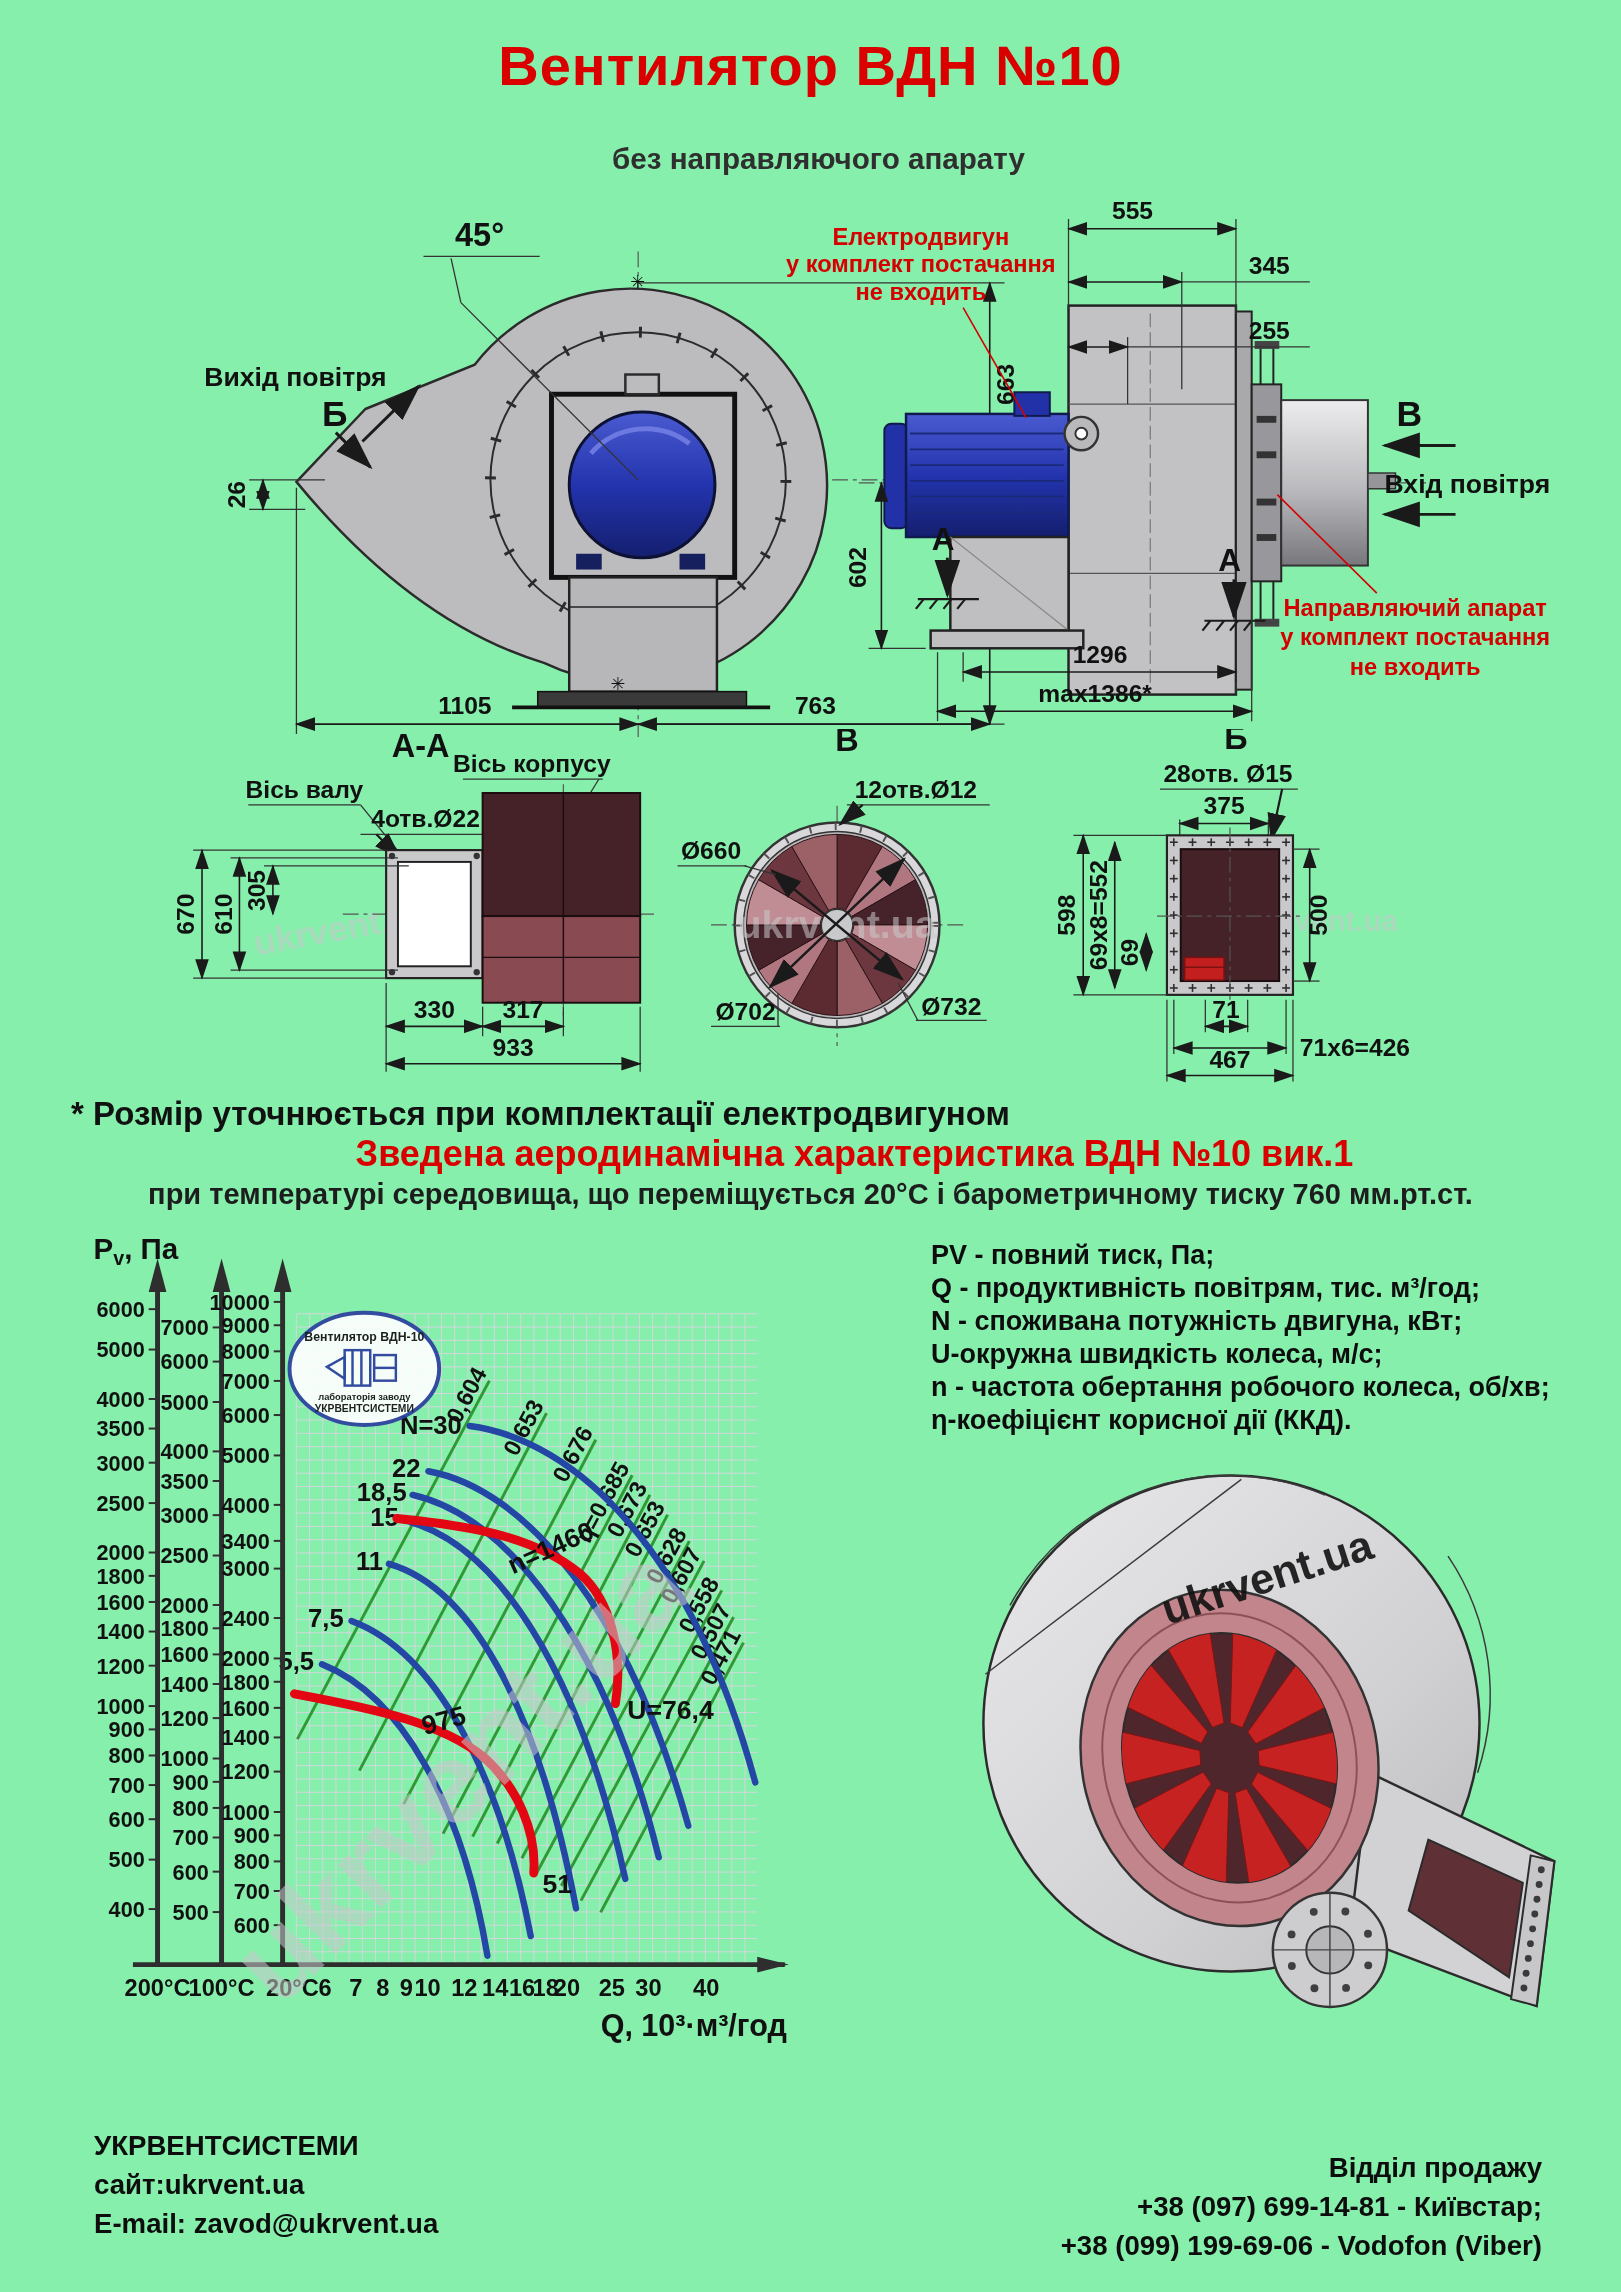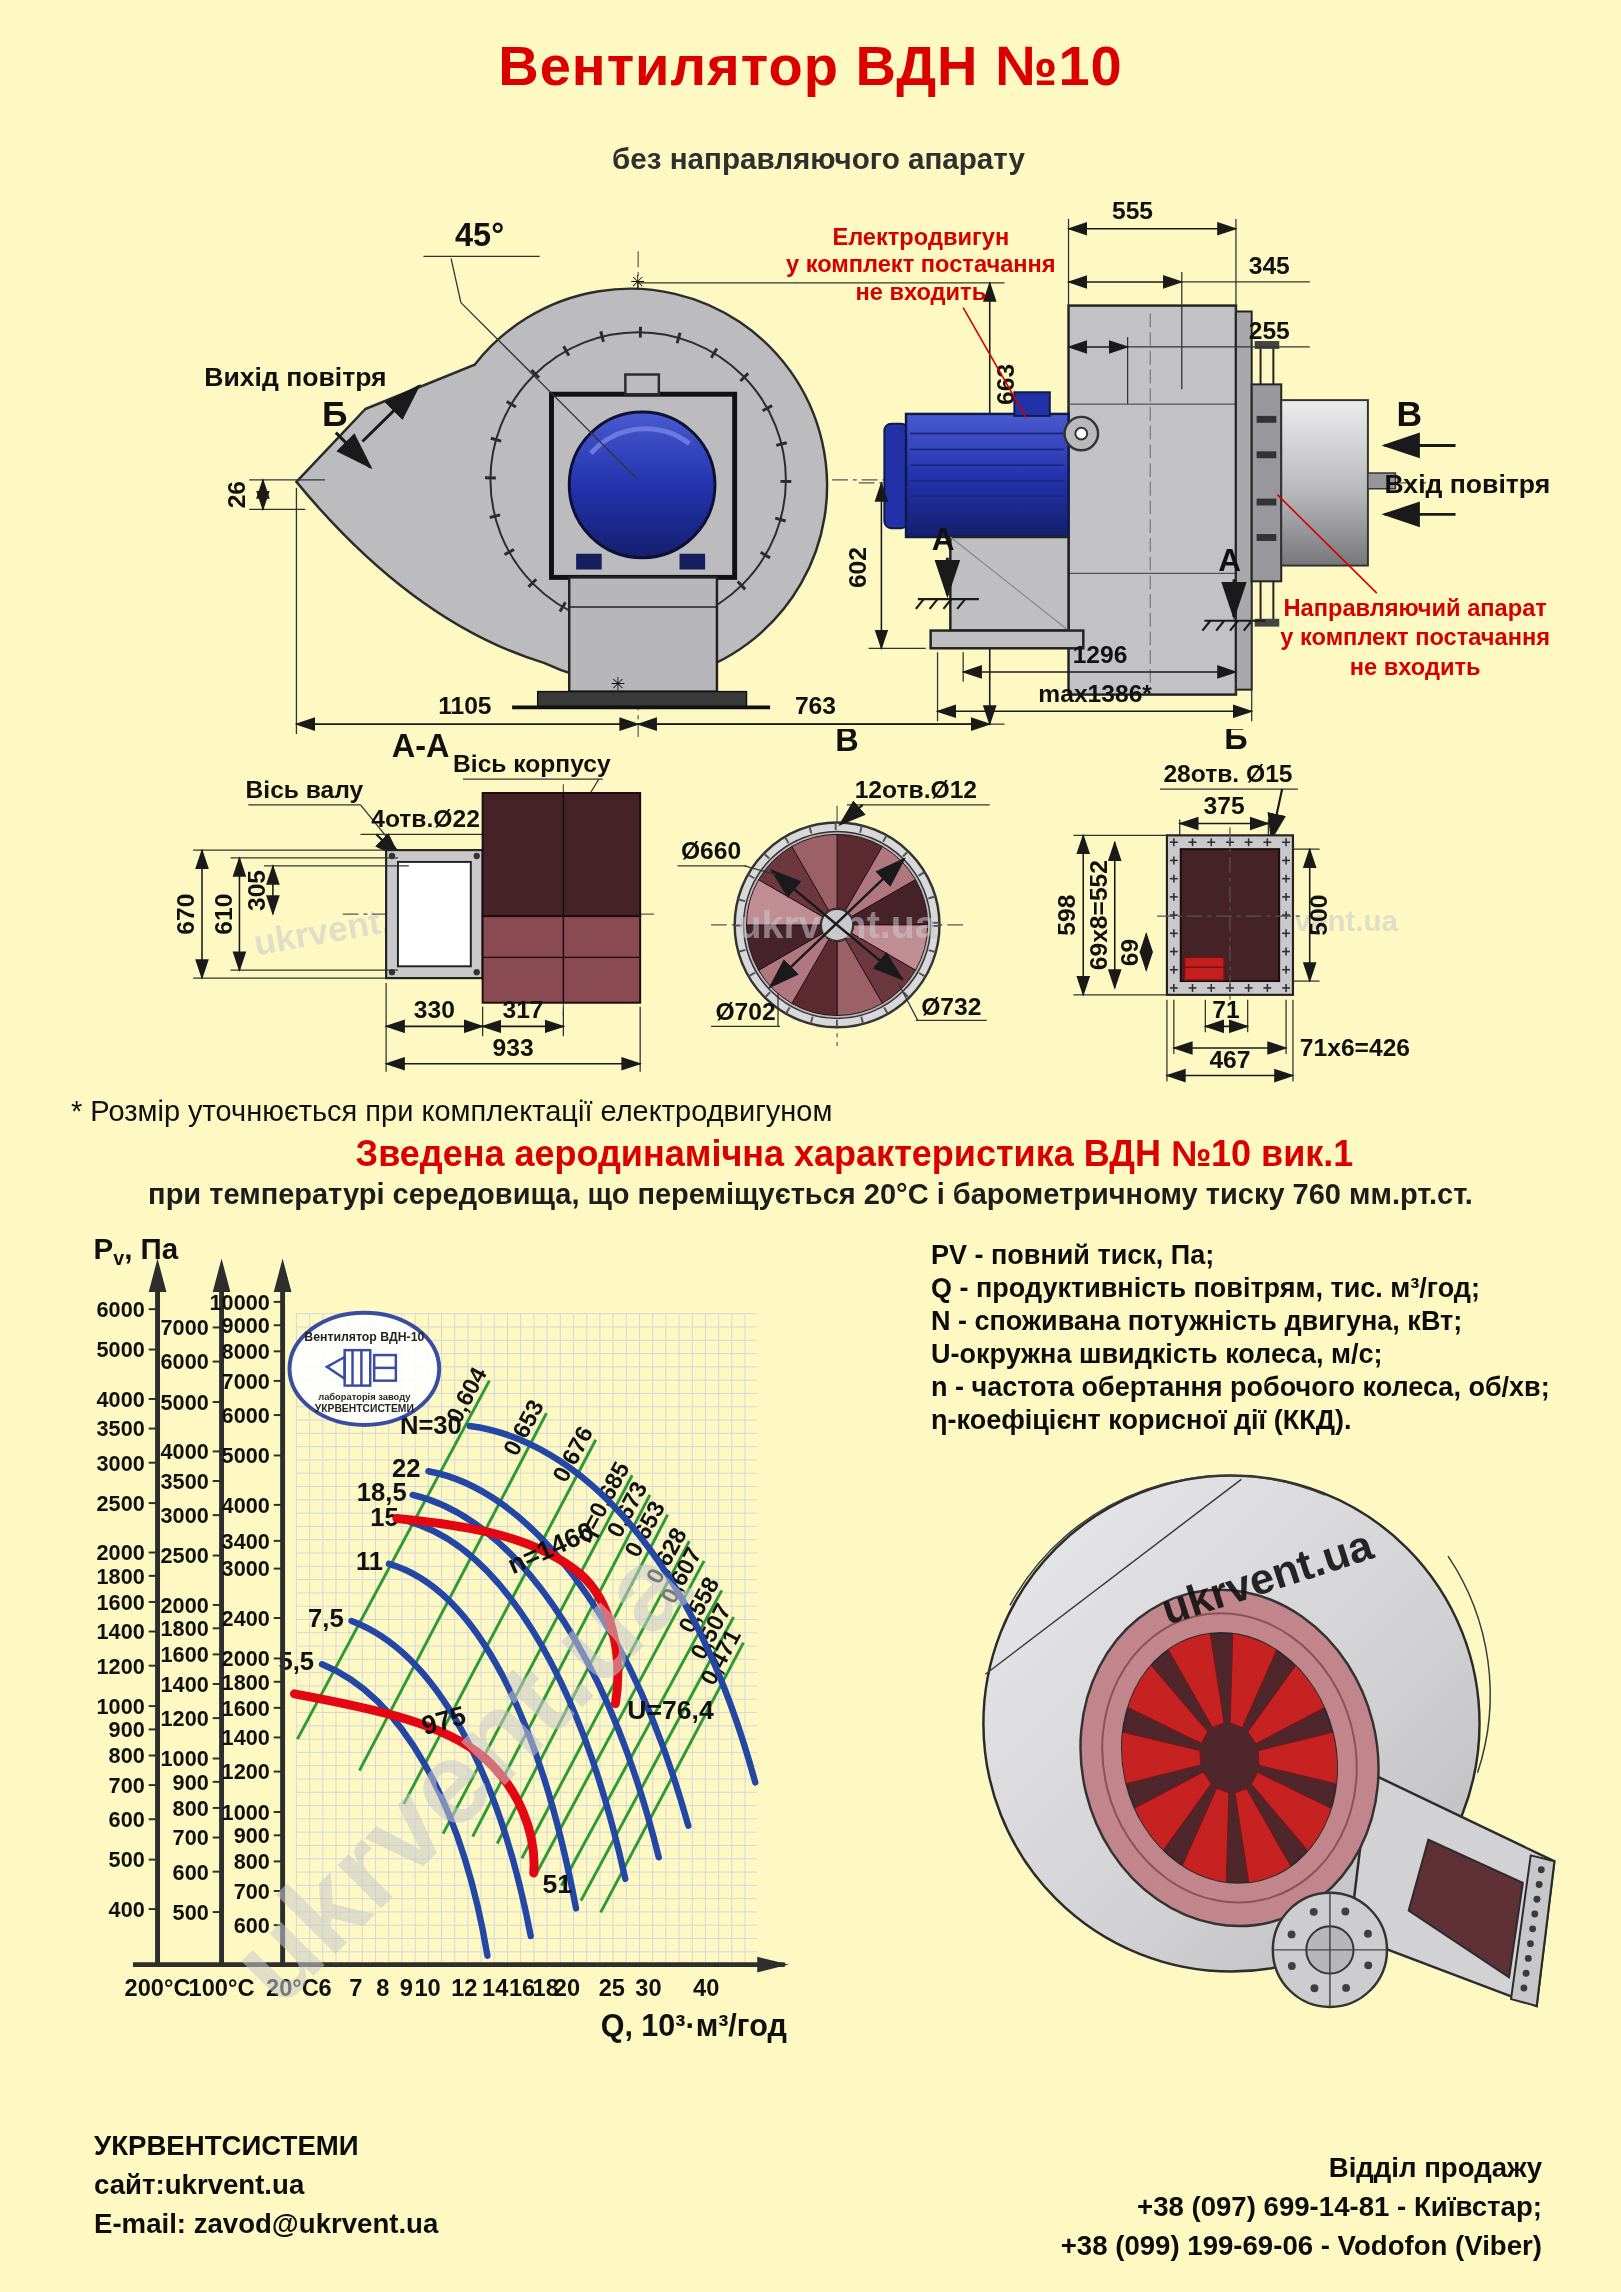--- a/index.html
+++ b/index.html
@@ -1,23 +1,23 @@
 <!DOCTYPE html>
 <html><head>
 <meta charset="utf-8">
 <style>
   html,body{margin:0;padding:0;background:#888;}
-  .page{position:relative;width:1621px;height:2292px;background:#fef9c3;margin:0 auto;
+  .page{position:relative;width:1621px;height:2292px;background:#86efac;margin:0 auto;
         font-family:"Liberation Sans",sans-serif;overflow:hidden;}
   .abs{position:absolute;}
   .page-title{top:33px;left:0;width:1621px;text-align:center;font-size:56px;font-weight:800;
               color:#da0000;letter-spacing:1px;}
   .page-sub1{top:102px;left:0;width:1621px;text-align:center;font-size:29.6px;font-weight:800;color:#2f2f2f;}
   .page-sub2{top:142px;left:0;width:1621px;text-align:center;font-size:29.6px;font-weight:800;color:#2f2f2f;padding-left:8px;}
-  .footnote{top:1095px;left:71px;font-size:29px;font-weight:400;color:#111;}
+  .footnote{top:1095px;left:71px;font-size:33px;font-weight:700;color:#111;}
   .chart-title{top:1133px;left:0;width:1621px;text-align:center;font-size:36px;font-weight:800;color:#da0000;padding-left:44px;}
   .chart-sub{top:1178px;left:0;width:1621px;text-align:center;font-size:29px;font-weight:800;color:#1d1d1d;}
   .legend{top:1239px;left:931px;width:680px;font-size:27px;font-weight:700;color:#0d0d0d;line-height:33px;}
   .footer-left{top:2126px;left:94px;font-size:27.6px;font-weight:700;color:#0d0d0d;line-height:39px;}
   .footer-right{top:2126px;right:79px;text-align:right;font-size:27.6px;font-weight:700;color:#0d0d0d;line-height:39px;margin-top:22px;}
   svg{font-family:"Liberation Sans",sans-serif;}
   svg text{fill:#111;}
   .dim{font-size:25px;font-weight:700;}
   .big{font-size:33px;font-weight:800;}
   .lbl{font-size:27px;font-weight:700;}

